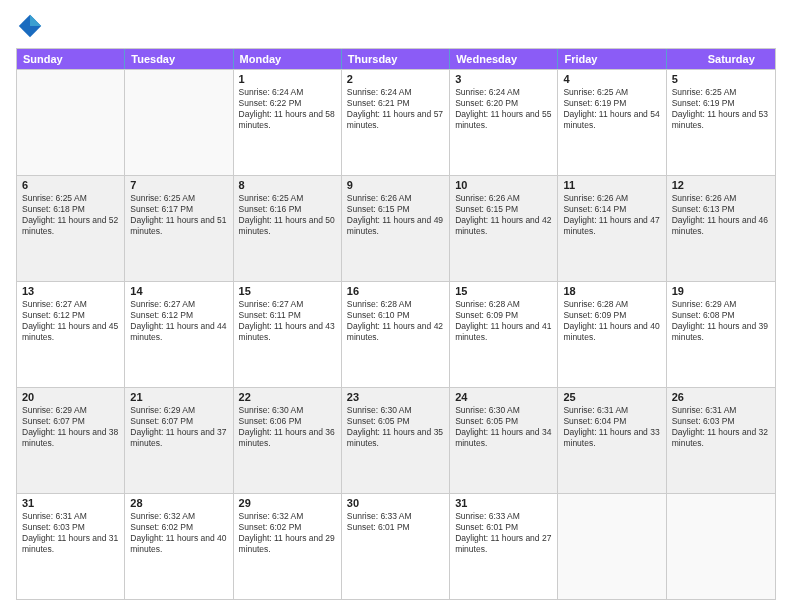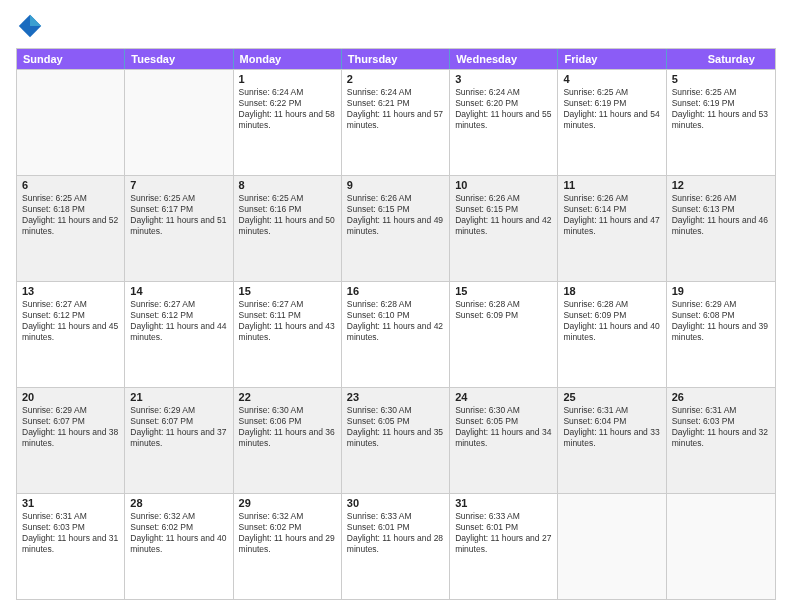--- a/index.html
+++ b/index.html
@@ -239,20 +239,21 @@
           <div class="cal-cell">
             <div class="day-num">16</div>
             <div class="cell-line">Sunrise: 6:28 AM</div>
             <div class="cell-line">Sunset: 6:10 PM</div>
             <div class="cell-line">Daylight: 11 hours and 42 minutes.</div>
           </div>
           <div class="cal-cell">
             <div class="day-num">15</div>
             <div class="cell-line">Sunrise: 6:28 AM</div>
             <div class="cell-line">Sunset: 6:09 PM</div>
+            <div class="cell-line">Daylight: 11 hours and 41 minutes.</div>
           </div>
           <div class="cal-cell">
             <div class="day-num">18</div>
             <div class="cell-line">Sunrise: 6:28 AM</div>
             <div class="cell-line">Sunset: 6:09 PM</div>
             <div class="cell-line">Daylight: 11 hours and 40 minutes.</div>
           </div>
           <div class="cal-cell">
             <div class="day-num">19</div>
             <div class="cell-line">Sunrise: 6:29 AM</div>
@@ -320,21 +321,20 @@
           <div class="cal-cell">
             <div class="day-num">29</div>
             <div class="cell-line">Sunrise: 6:32 AM</div>
             <div class="cell-line">Sunset: 6:02 PM</div>
             <div class="cell-line">Daylight: 11 hours and 29 minutes.</div>
           </div>
           <div class="cal-cell">
             <div class="day-num">30</div>
             <div class="cell-line">Sunrise: 6:33 AM</div>
             <div class="cell-line">Sunset: 6:01 PM</div>
-            <div class="cell-line">Daylight: 11 hours and 28 minutes.</div>
           </div>
           <div class="cal-cell">
             <div class="day-num">31</div>
             <div class="cell-line">Sunrise: 6:33 AM</div>
             <div class="cell-line">Sunset: 6:01 PM</div>
             <div class="cell-line">Daylight: 11 hours and 27 minutes.</div>
           </div>
           <div class="cal-cell empty"></div>
           <div class="cal-cell empty"></div>
         </div>

